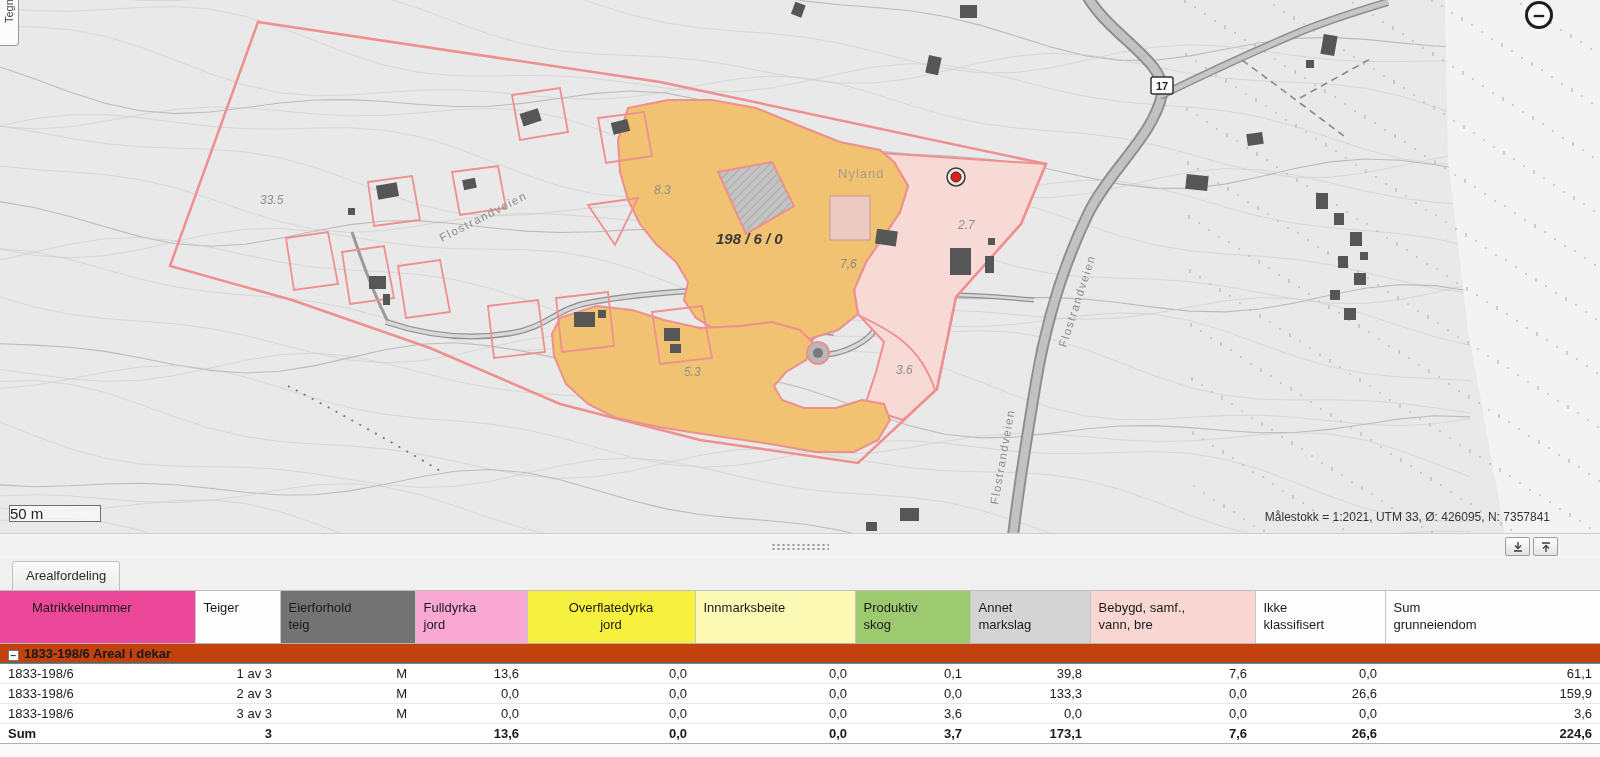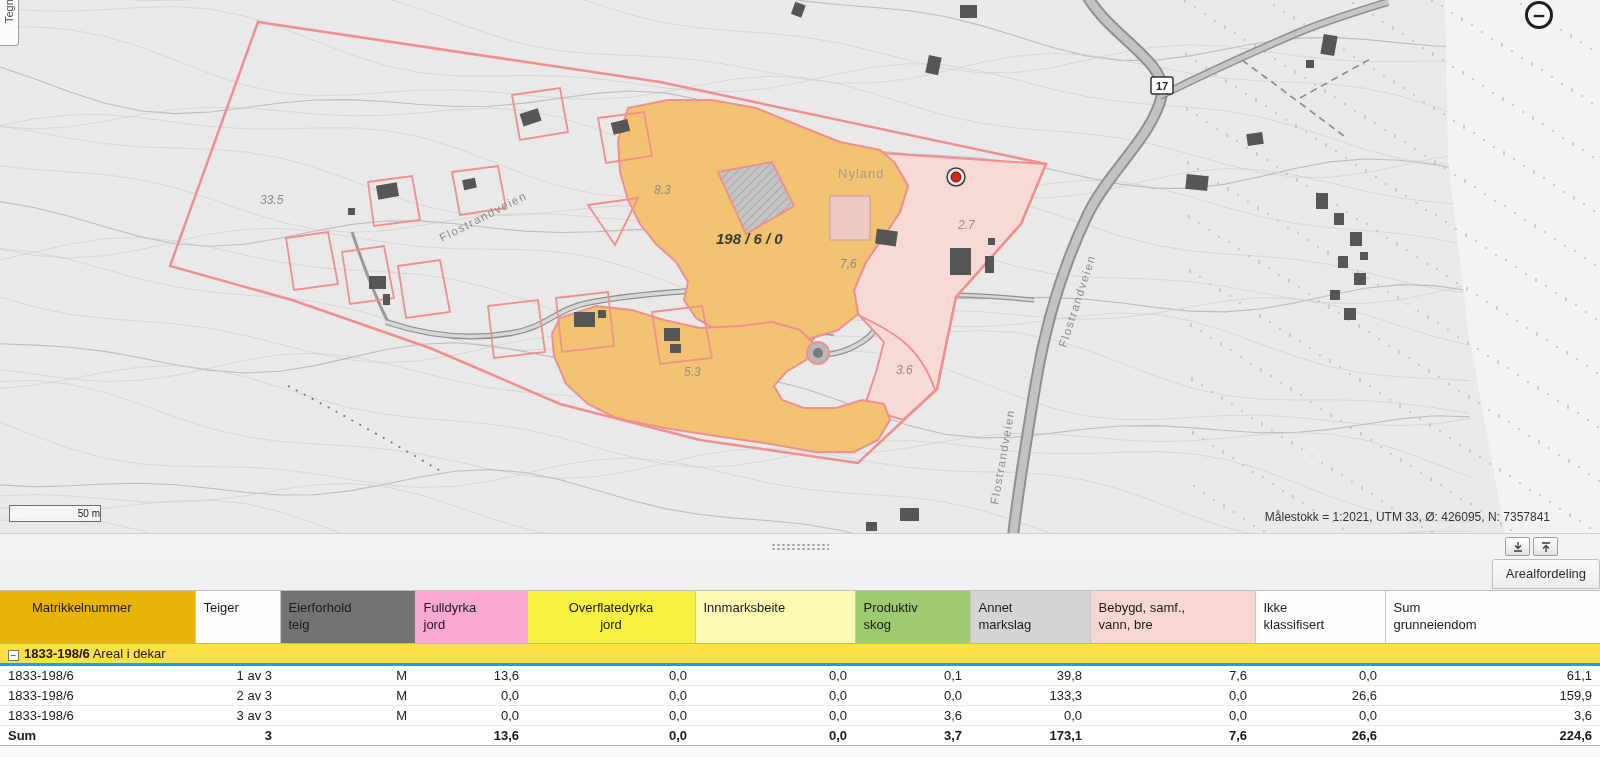--- a/index.html
+++ b/index.html
@@ -17,57 +17,57 @@
     writing-mode: vertical-rl; transform: rotate(180deg); transform-origin: center;
     font-size: 11px; color: #444; white-space: nowrap; line-height: 15px; }
 
   .zoom-out-btn { position: absolute; top: 1px; right: 47px; width: 28px; height: 28px;
     border-radius: 50%; background: #fbfbfb; border: 3px solid #1e1e1e; z-index: 6;
     display: flex; align-items: center; justify-content: center; cursor: pointer;
     font-size: 21px; font-weight: bold; color: #1e1e1e; line-height: 1; }
 
   .scale-bar { position: absolute; left: 9px; bottom: 11px; width: 92px; height: 17px;
     border: 1px solid #6e6e6e; background: rgba(255,255,255,.6); z-index: 5;
-    font-size: 10px; color: #222; text-align: right; line-height: 15px; margin-top: 11px; }
+    font-size: 15px; color: #222; text-align: left; line-height: 15px; margin-top: 11px; }
 
   .map-status { position: absolute; right: 50px; bottom: 9px; z-index: 5;
     font-size: 12px; color: #333; }
 
   
   .splitter { position: relative; height: 26px; background: #f3f3f3; border-top: 1px solid #cfcfcf;
     display: flex; align-items: center; justify-content: center; }
   .splitter-grip { width: 58px; height: 8px; cursor: row-resize;
     background-image: radial-gradient(circle, #9d9d9d 1px, transparent 1.3px);
     background-size: 5px 4px; }
   .split-buttons { position: absolute; right: 42px; top: 3px; display: flex; gap: 3px; }
   .split-btn { width: 25px; height: 19px; border: 1px solid #9d9d9d; border-radius: 2px;
     background: linear-gradient(#ffffff, #e2e2e2); cursor: pointer; padding: 0;
     display: flex; align-items: center; justify-content: center; }
 
   
   .tabbar { height: 32px; background: #f0f0f0; border-bottom: 1px solid #bfbfbf;
-    display: flex; align-items: flex-end; padding-left: 12px; gap: 3px; flex-direction: column; }
+    display: flex; align-items: flex-end; padding-left: 12px; gap: 3px; }
   .tab { border: 1px solid #bfbfbf; border-bottom: 1px solid #bfbfbf; margin-bottom: -1px;
     border-radius: 3px 3px 0 0; padding: 6px 13px 7px; font-size: 13px;
     background: linear-gradient(#fafafa, #ececec); color: #2a2a2a; cursor: pointer; }
   .tab.active { background: #ffffff; color: #2f62a0; border-bottom: 1px solid #ffffff;
     padding-top: 8px; }
 
   
   .table-wrap { height: 166px; background: #fff; display: flex; flex-direction: column; }
   table { border-collapse: collapse; table-layout: fixed; width: 1600px; font-size: 13px; color: #1a1a1a; }
   th { font-weight: normal; text-align: left; vertical-align: top; height: 52px;
     padding: 8px 8px 4px; line-height: 17px; border-right: 1px solid #c6c6c6;
     border-bottom: 1px solid #b5b5b5; background: #fdfdfd; }
   th:last-child { border-right: none; }
   td { padding: 2px 8px; height: 19px; line-height: 15px; border-bottom: 1px solid #e8e8e8;
     white-space: nowrap; overflow: hidden; }
   td.r { text-align: right; }
   td.l { text-align: left; }
-  tr.group-row td { background: #fde047; border-top: 1px solid #d9d9d9; border-bottom: 3px solid #0ea5e9; }
+  tr.group-row td { background: #c2410c; border-top: 1px solid #d9d9d9; border-bottom: 1px solid #0ea5e9; font-weight: bold; }
   .collapse-box { display: inline-block; width: 11px; height: 11px; border: 1px solid #777;
     background: #fff; font-size: 10px; line-height: 9px; text-align: center; color: #333;
     margin-right: 5px; vertical-align: -1px; cursor: pointer; }
   tr.sum-row td { font-weight: bold; border-top: 1px solid #b0b0b0; border-bottom: 1px solid #b0b0b0; }
   .table-filler { flex: 1; background: #fafafa; }
 </style>
 </head>
 <body>
 
 <div class="map-wrap">
@@ -781,21 +781,21 @@
       <col style="width:168px">
         <col style="width:160px">
         <col style="width:115px">
         <col style="width:120px">
       <col style="width:165px">
         <col style="width:130px">
         <col style="width:215px">
     </colgroup>
     <thead>
       <tr>
-        <th style="background: #eab308; padding-left: 32px;"><span>Matrikkelnummer</span><br><span></span></th>
+        <th style="background: #ec4899; padding-left: 32px;"><span>Matrikkelnummer</span><br><span></span></th>
         <th style="background: rgb(253, 253, 253);"><span>Teiger</span><br><span></span></th>
         <th style="background: #737373;"><span>Eierforhold</span><br><span>teig</span></th>
         <th style="background: #f9a8d4;"><span>Fulldyrka</span><br><span>jord</span></th>
         <th style="background: rgb(245, 241, 62); text-align: center;"><span>Overflatedyrka</span><br><span>jord</span></th>
         <th style="background: rgb(251, 249, 180);"><span>Innmarksbeite</span><br><span></span></th>
         <th style="background: rgb(157, 202, 111);"><span>Produktiv</span><br><span>skog</span></th>
         <th style="background: rgb(212, 212, 212);"><span>Annet</span><br><span>markslag</span></th>
         <th style="background: rgb(248, 215, 211);"><span>Bebygd, samf.,</span><br><span>vann, bre</span></th>
         <th style="background: rgb(253, 253, 253);"><span>Ikke</span><br><span>klassifisert</span></th>
         <th style="background: rgb(253, 253, 253);"><span>Sum</span><br><span>grunneiendom</span></th>

